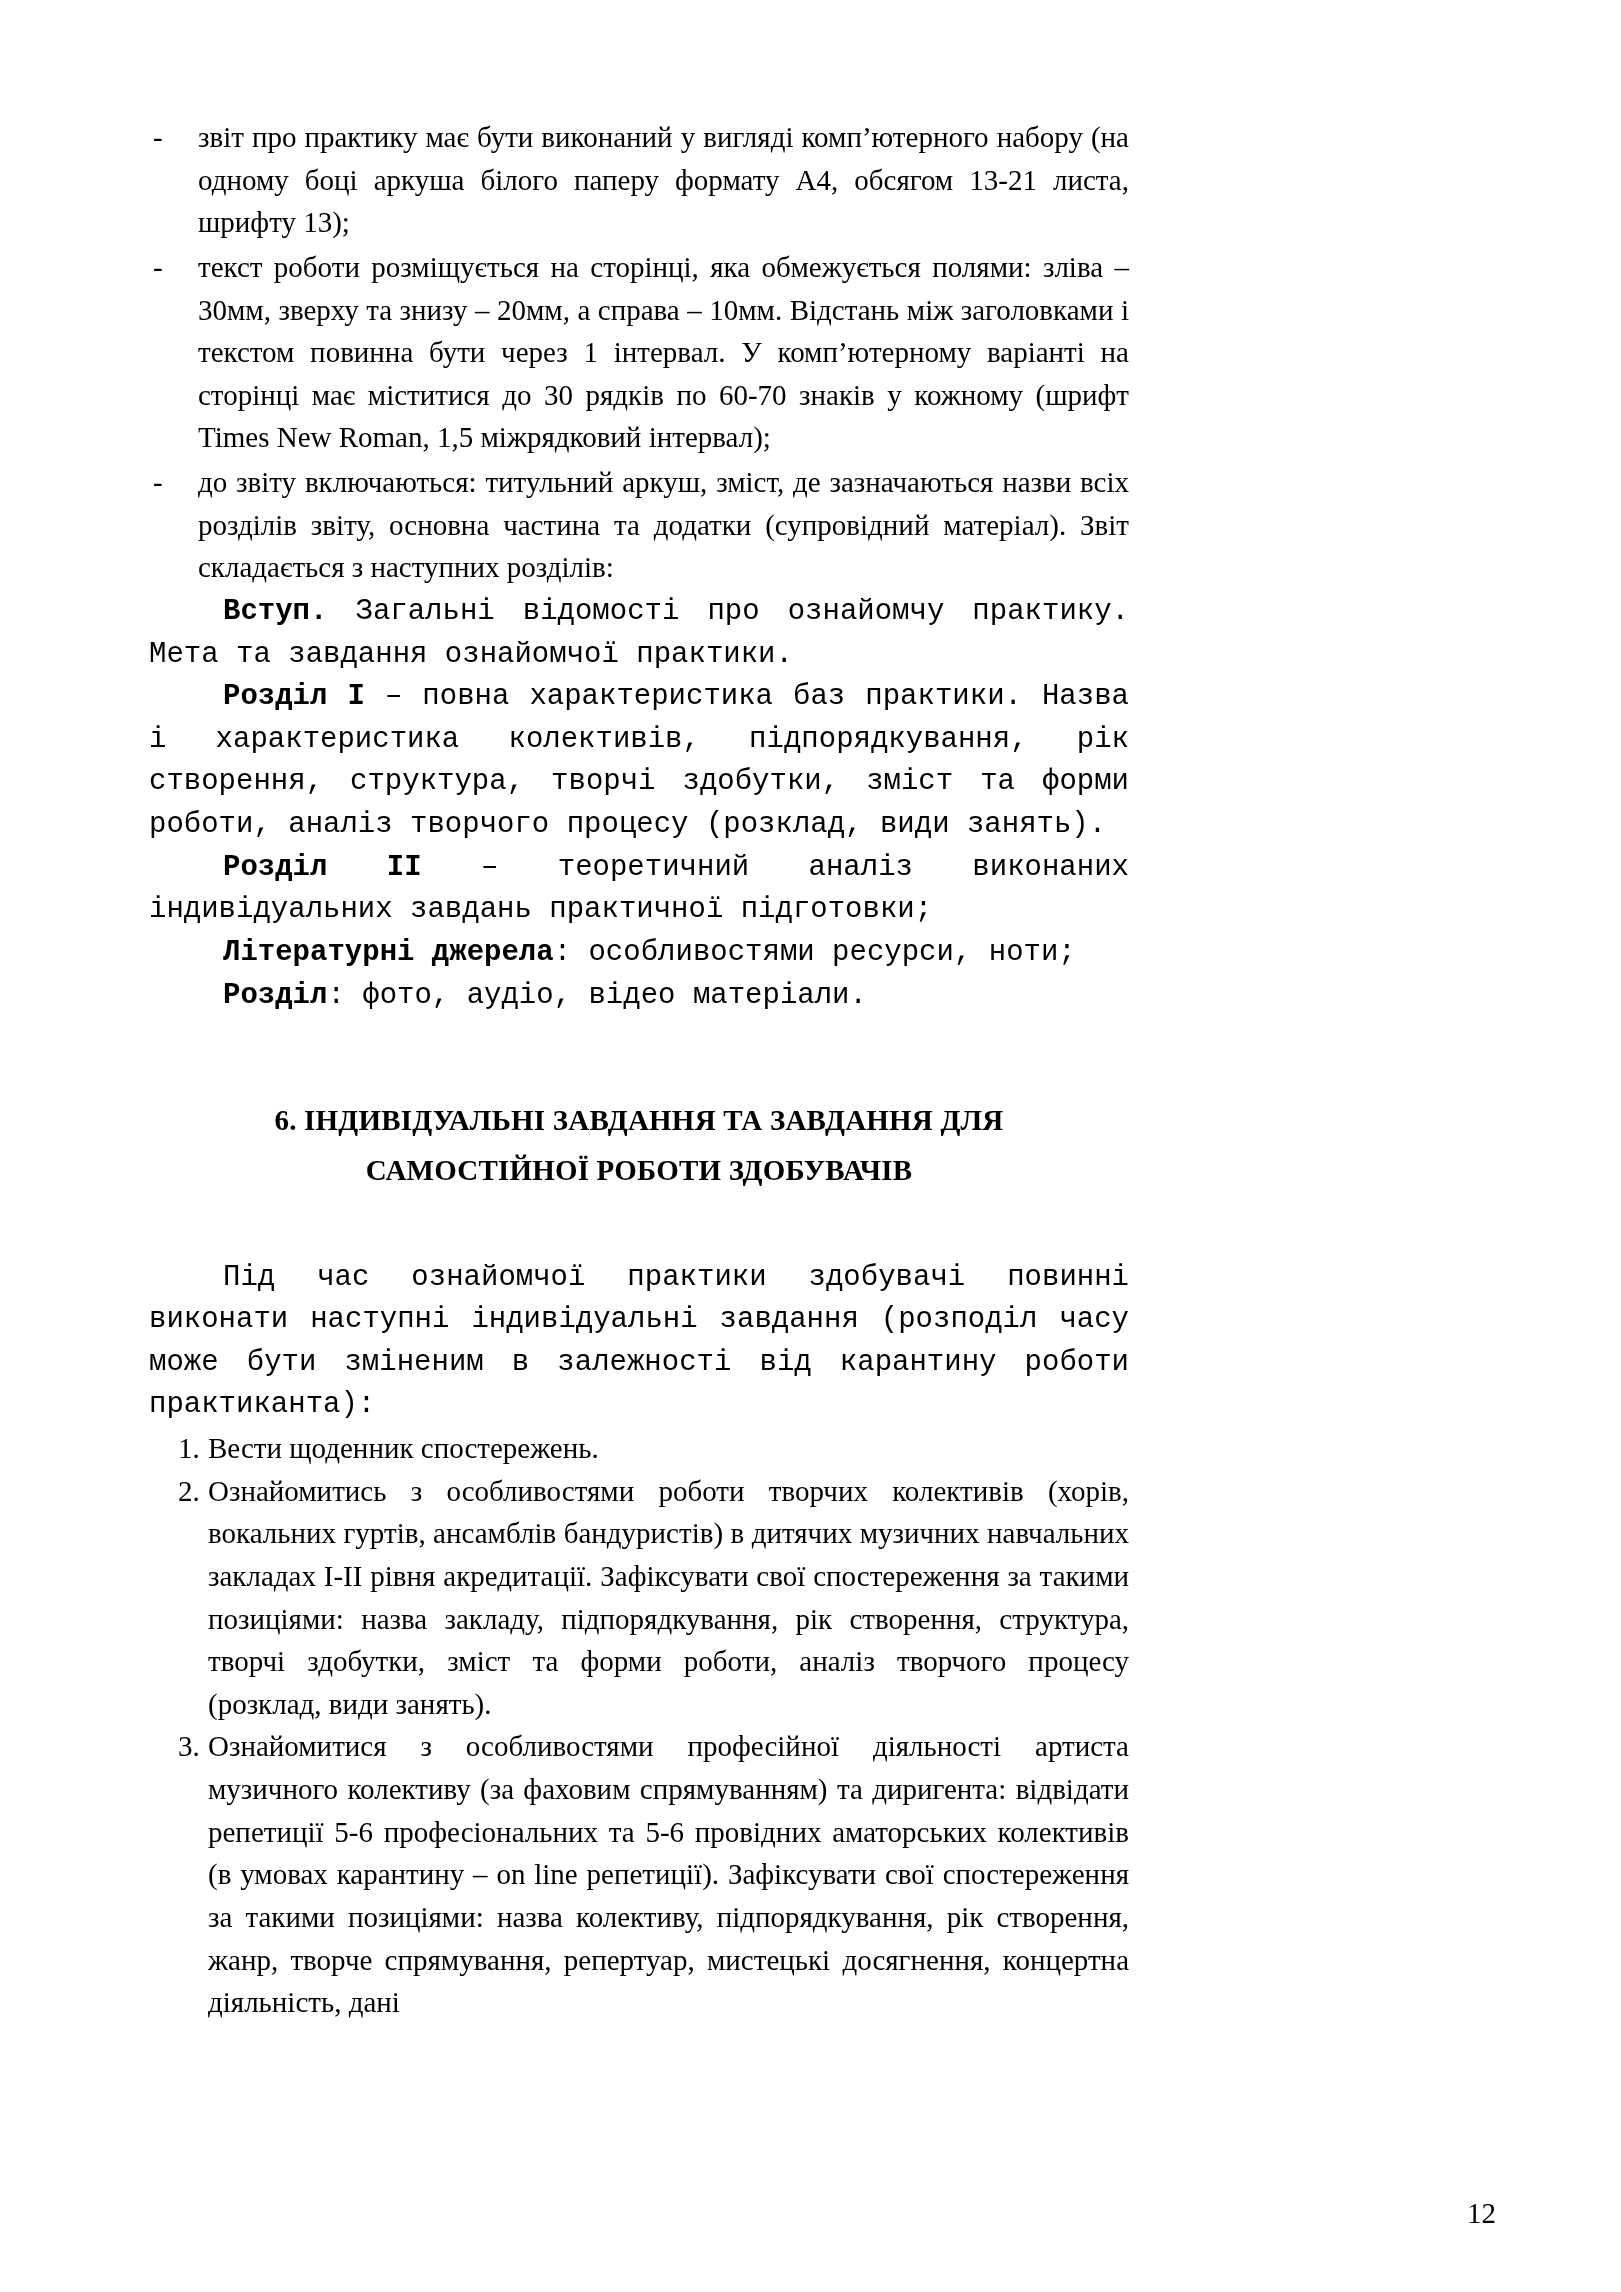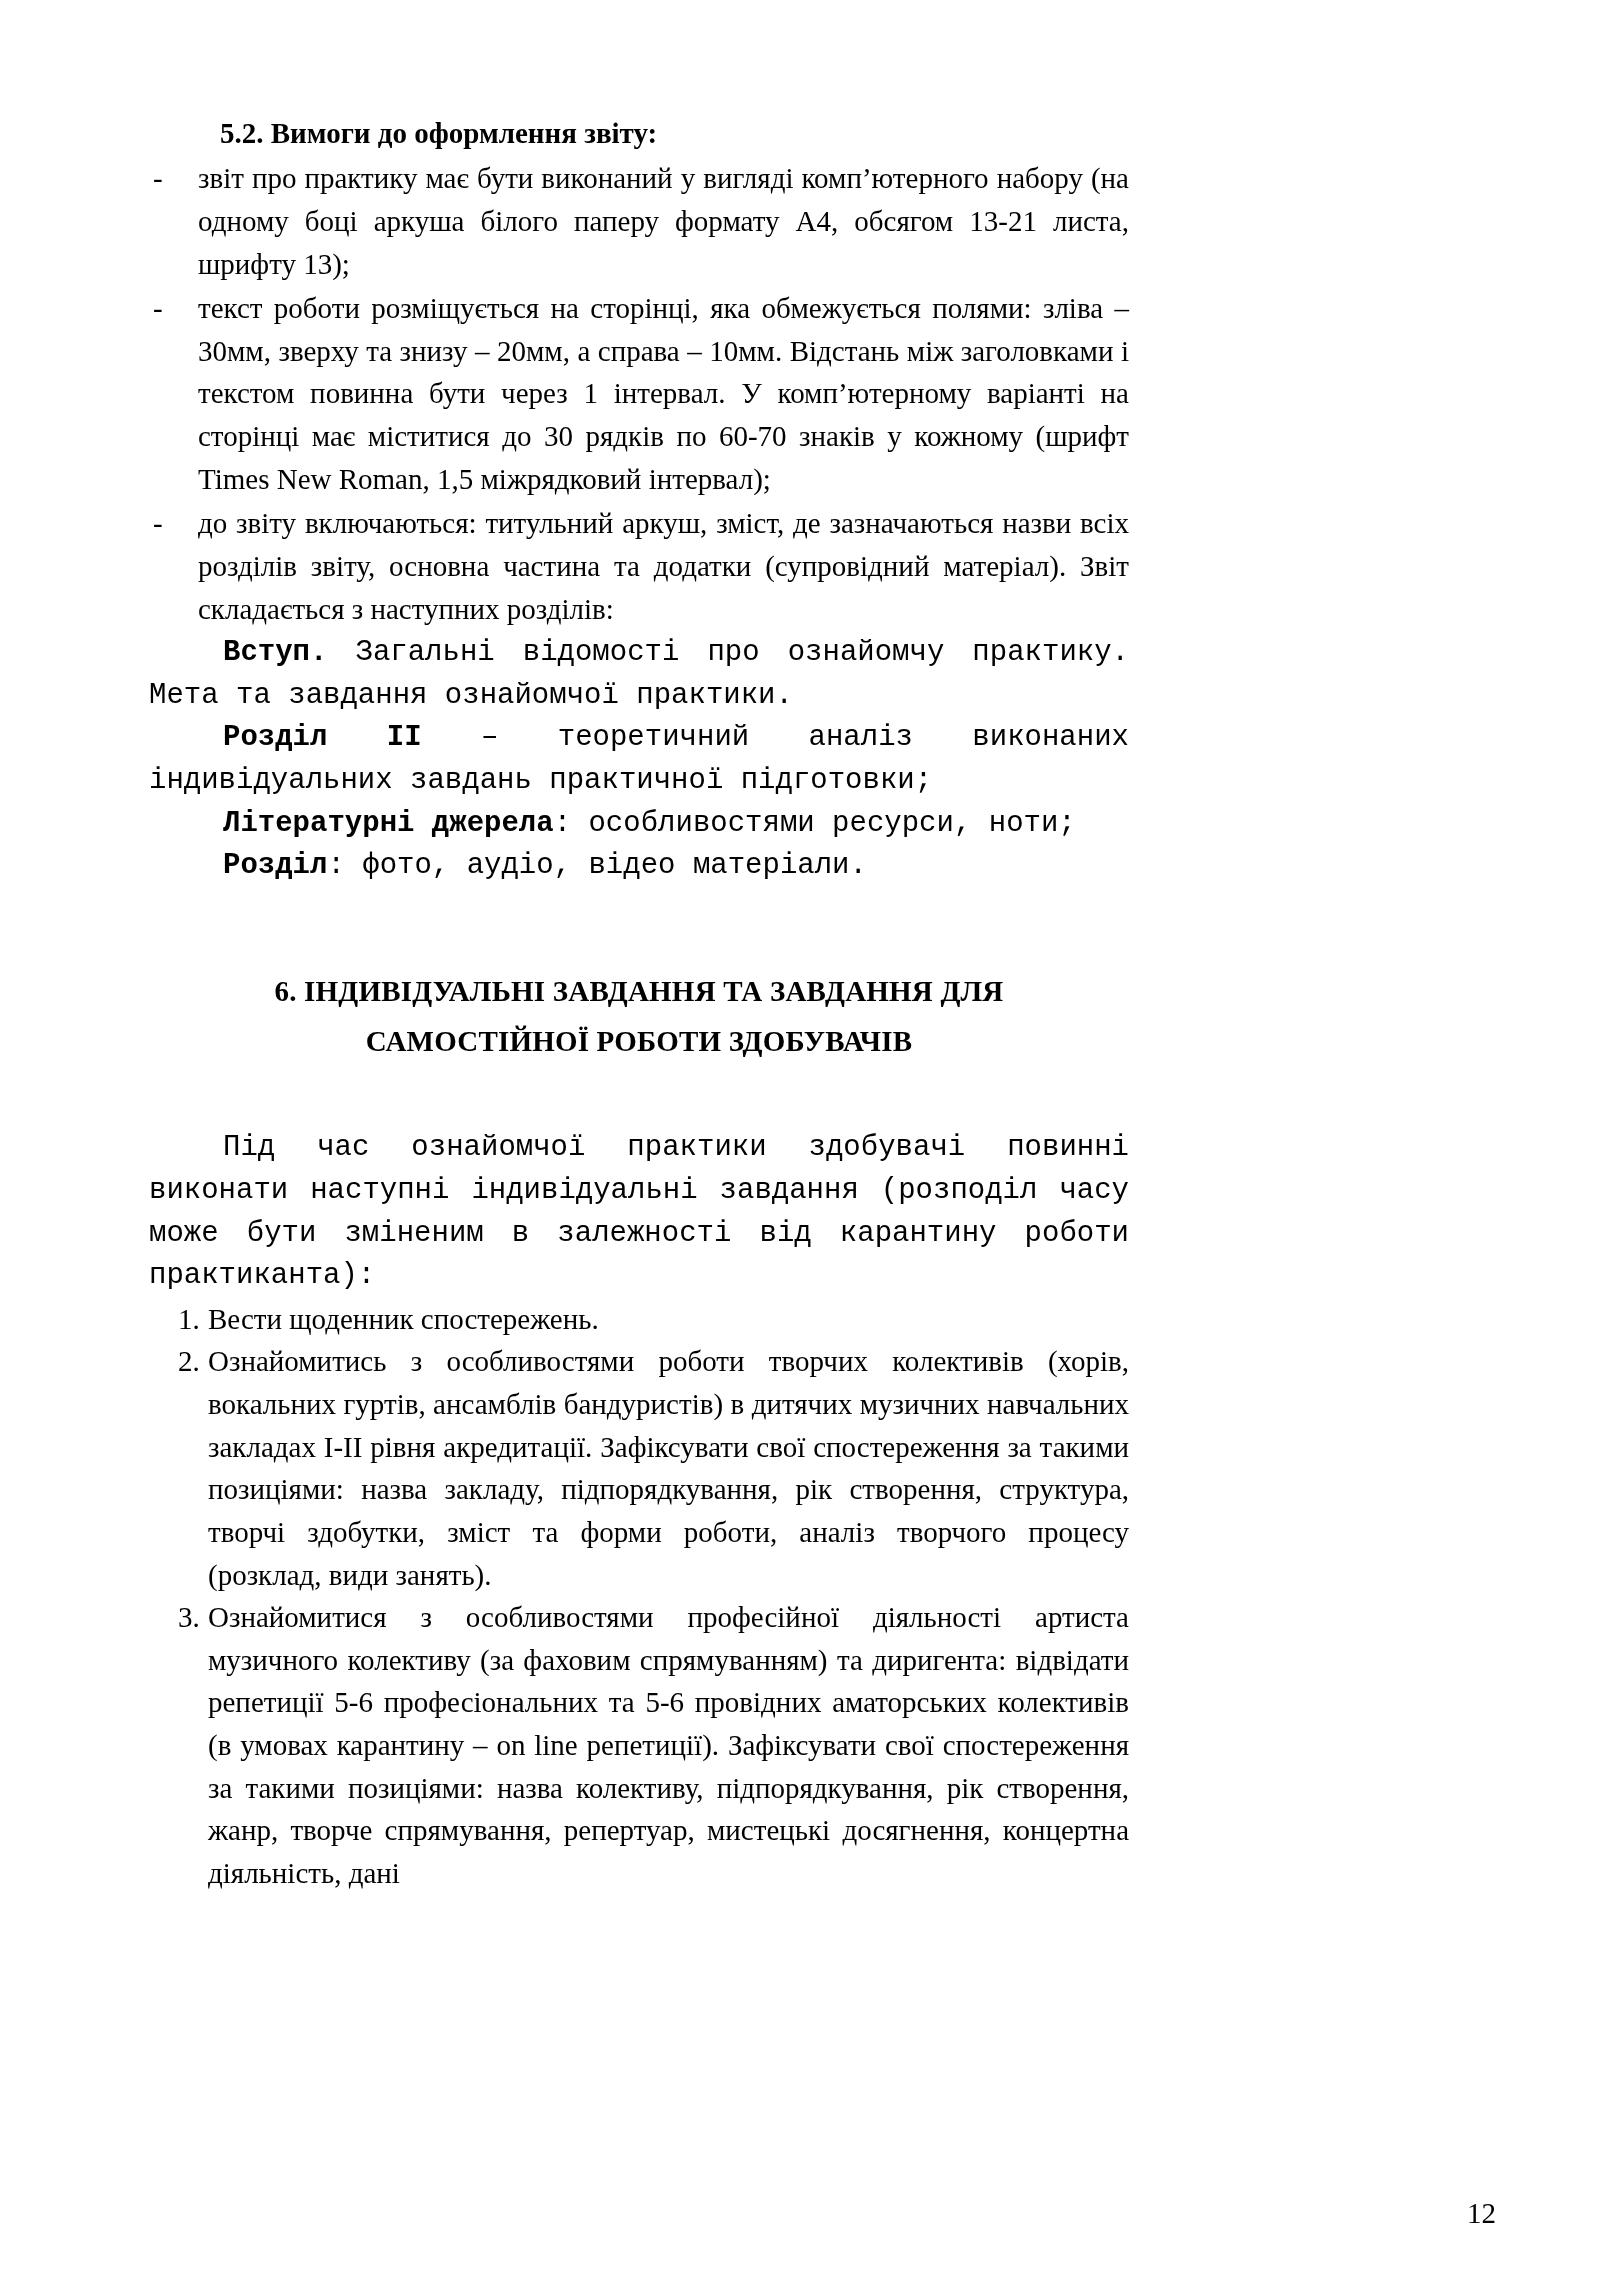--- a/index.html
+++ b/index.html
@@ -100,41 +100,43 @@
     font-size: 29px;
     line-height: 1;
   }
 </style>
 </head>
 <body>
 
 <div class="page">
   <div class="content">
 
-    <div class="h-sub">5.2. Вимоги до оформлення звіту:</div>
 
     <ul class="dash-list">
       <li class="dash-item">
         <span class="dash">-</span>
         <span>звіт про практику має бути виконаний у вигляді комп’ютерного набору (на одному боці аркуша білого паперу формату А4, обсягом 13-21 листа, шрифту 13);</span>
       </li>
       <li class="dash-item">
         <span class="dash">-</span>
         <span>текст роботи розміщується на сторінці, яка обмежується полями: зліва – 30мм, зверху та знизу – 20мм, а справа – 10мм. Відстань між заголовками і текстом повинна бути через 1 інтервал. У комп’ютерному варіанті на сторінці має міститися до 30 рядків по 60-70 знаків у кожному (шрифт Times New Roman, 1,5 міжрядковий інтервал);</span>
       </li>
       <li class="dash-item">
         <span class="dash">-</span>
         <span>до звіту включаються: титульний аркуш, зміст, де зазначаються назви всіх розділів звіту, основна частина та додатки (супровідний матеріал). Звіт складається з наступних розділів:</span>
       </li>
     </ul>
 
     <p class="para">
       <b>Вступ.</b><span> Загальні відомості про ознайомчу практику. Мета та завдання ознайомчої практики.</span>
     </p>
 
+    <p class="para">
+      <b>Розділ І</b><span> – повна характеристика баз практики. Назва і характеристика колективів, підпорядкування, рік створення, структура, творчі здобутки, зміст та форми роботи, аналіз творчого процесу (розклад, види занять).</span>
+    </p>
 
     <p class="para">
       <b>Розділ ІІ</b><span> – теоретичний аналіз виконаних індивідуальних завдань практичної підготовки;</span>
     </p>
 
 
     <p class="para">
       <b>Літературні джерела</b><span>: особливостями ресурси, ноти;</span>
     </p>
 

